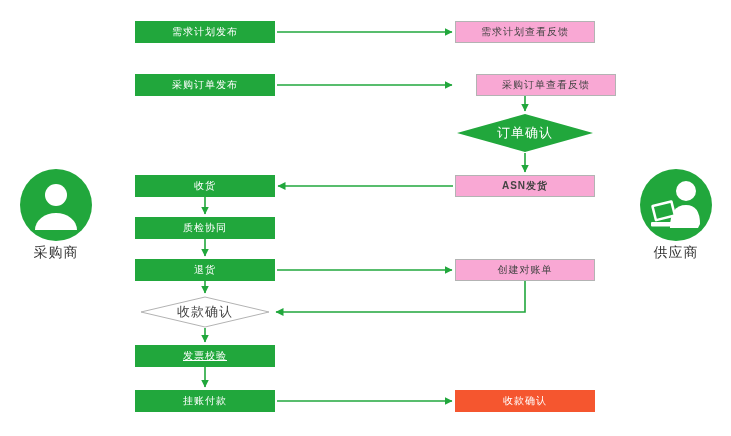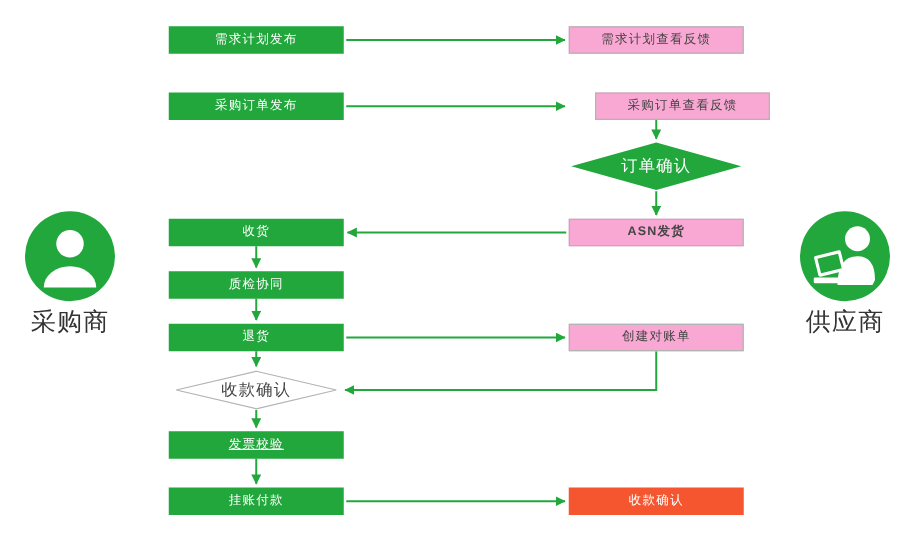--- a/index.html
+++ b/index.html
@@ -30,21 +30,21 @@
   .dlabel{
     position:absolute;left:0;top:0;right:0;bottom:0;
     display:flex;align-items:center;justify-content:center;
     font-size:13px;letter-spacing:1px;text-align:right;
   }
   .dlabel.white{color:#fff;}
   .dlabel.dark{color:var(--text_dark);}
   .actor{position:absolute;width:74px;text-align:center;}
   .actor svg{display:block;}
   .fill-green{fill:var(--green);}
-  .actor-label{margin-top:2px;font-size:20px;color:#333;letter-spacing:1px;white-space:nowrap;}
+  .actor-label{margin-top:2px;font-size:14px;color:#333;letter-spacing:1px;white-space:nowrap;}
 </style>
 </head>
 <body>
 
 <div class="stage">
 
   <svg class="edges" width="731" height="436">
     <defs>
       <marker id="ah" markerUnits="userSpaceOnUse" markerWidth="9" markerHeight="9" refX="7.5" refY="4" orient="auto">
         <path d="M0,0 L8,4 L0,8 Z"></path>

